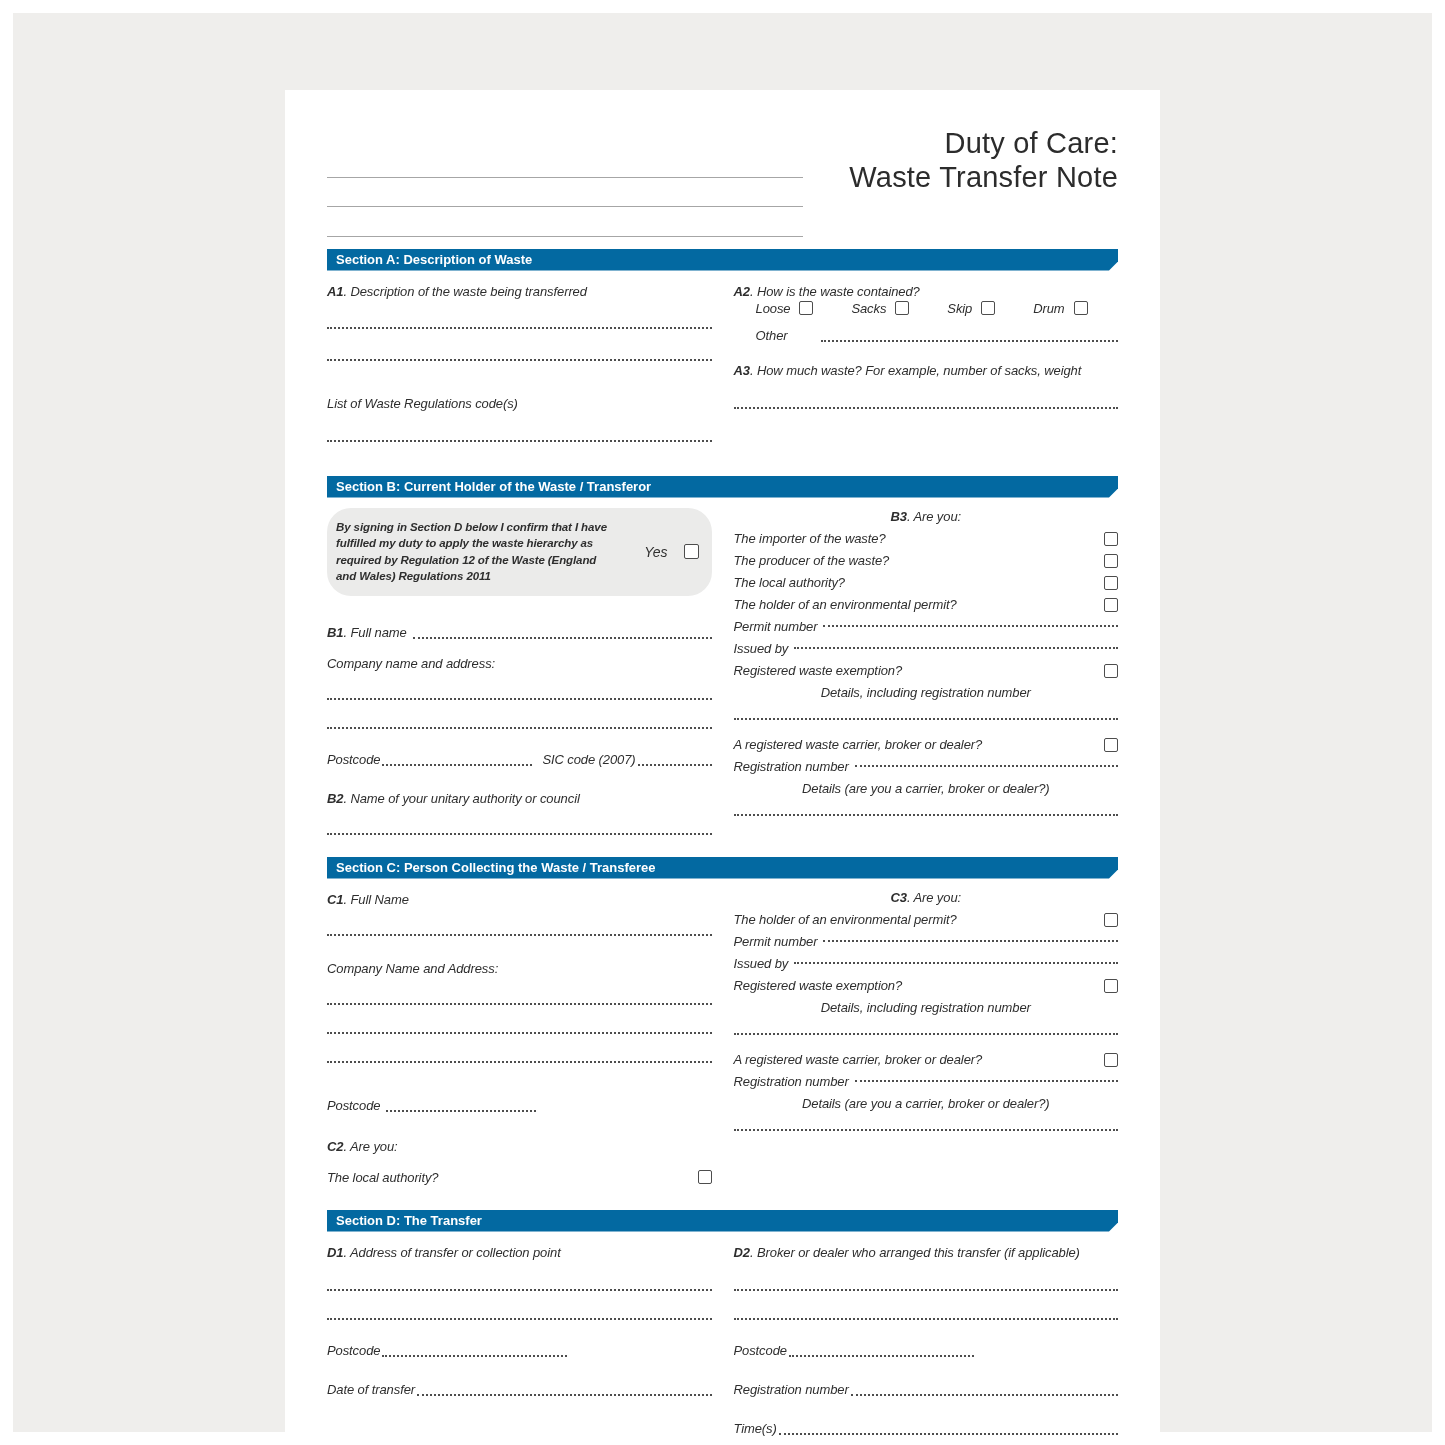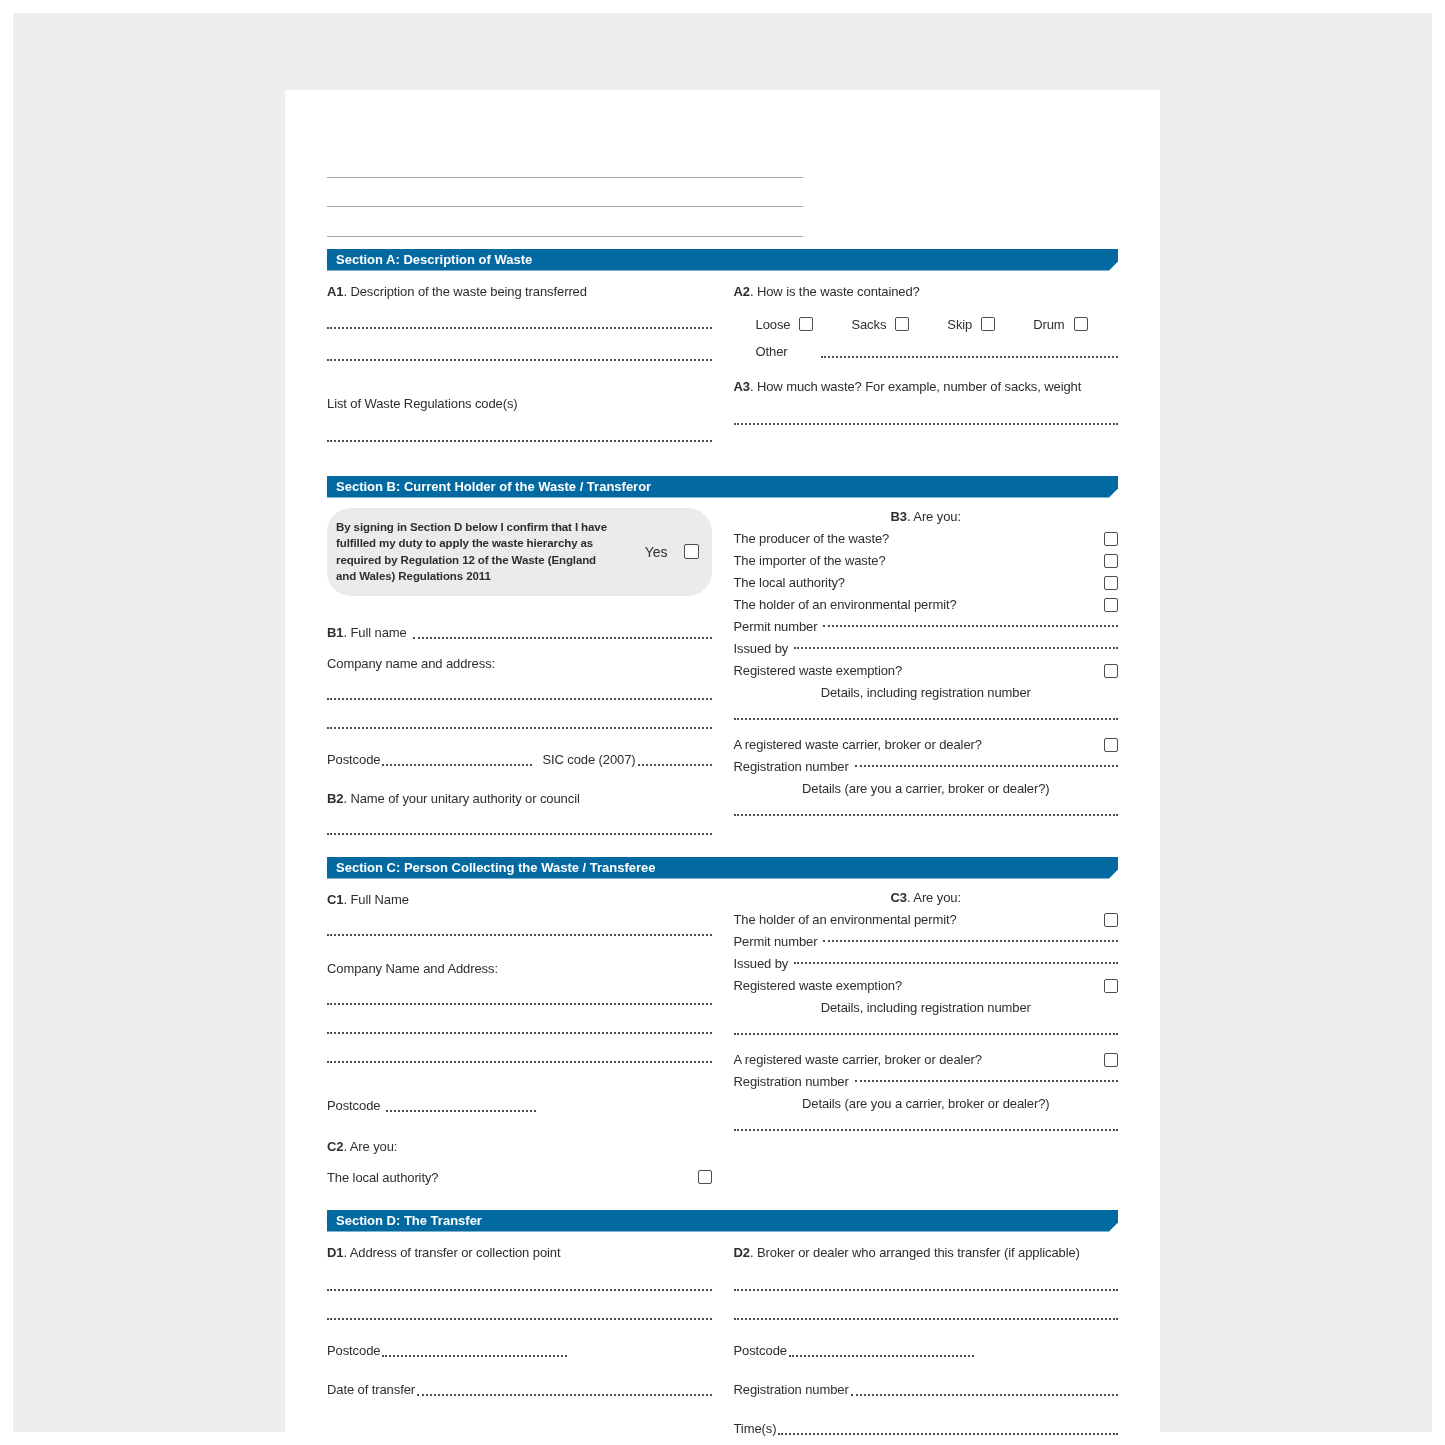--- a/index.html
+++ b/index.html
@@ -11,21 +11,21 @@
   
   .header-row { display:flex; justify-content:space-between; }
   .write-lines { width:476px; padding-top:30px; }
   .write-line { height:29.5px; border-bottom:1px solid #a6a6a6; }
   .doc-title { text-align:right; font-size:29px; line-height:34px; color:#2c2c2c; padding-top:8px; letter-spacing:0.2px; }
 
   
   .bar { margin-top:12px; height:22px; background:#0369a1; color:#ffffff; font-weight:bold; font-size:13px; line-height:22px; padding-left:9px; clip-path:polygon(0 0,100% 0,100% calc(100% - 9px),calc(100% - 9px) 100%,0 100%); }
 
   .cols { display:flex; gap:22px; }
-  .col { flex:1; min-width:0; }
+  .col { flex:1; min-width:0;font-style:italic; }
 
   .label { font-size:13px; line-height:17px; letter-spacing:-0.1px; }
   .num { font-weight:bold; }
   .bold { font-weight:bold; }
 
   .dotline { border-bottom:2px dotted #4d4d4d; height:1px; }
   .fillrow { display:flex; align-items:flex-end; }
   .fillrow .fill { flex:1; border-bottom:2px dotted #4d4d4d; margin:0 0 2px 6px; height:1px; }
   .fillrow .fill.short { flex:0 0 150px; }
   .fillrow .fill.short2 { flex:0 0 185px; }
@@ -42,37 +42,41 @@
   .confirm-text { font-weight:bold; font-size:11.5px; line-height:16.5px; width:302px; letter-spacing:-0.1px; }
   .confirm-yes { margin-left:auto; display:flex; align-items:flex-start; gap:16px; font-size:14px; }
   .confirm-yes .box { width:15px; height:15px; }
 
   .thick-rule { margin-top:22px; border-top:3px solid #3b3b3b; }
 
   .sig-row { display:flex; gap:22px; }
 
   
   .mt8{margin-top:8px;} .mt10{margin-top:10px;gap:27px;} .mt12{margin-top:12px;} .mt14{margin-top:14px;}
-  .mt16{margin-top:16px;} .mt18{margin-top:18px;} .mt20{margin-top:34px;} .mt22{margin-top:22px;}
+  .mt16{} .mt18{margin-top:18px;} .mt20{margin-top:34px;} .mt22{margin-top:22px;}
   .mt24{margin-top:24px;} .mt26{margin-top:26px;} .mt27{margin-top:27px;} .mt28{margin-top:28px;} .mt30{margin-top:30px;}
   .rrow { height:22px; display:flex; align-items:center;justify-content:center; }
 </style>
 </head>
 <body>
 
 <div class="canvas"></div>
 
 <div class="page" style="position:relative;">
 
   <div class="header-row">
     <div class="write-lines">
       <div class="write-line"></div>
       <div class="write-line"></div>
       <div class="write-line"></div>
     </div>
+    <div class="doc-title">
+      <div>Duty of Care:</div>
+      <div>Waste Transfer Note</div>
+    </div>
   </div>
 
   <div class="bar">Section A: Description of Waste</div>
   <div class="cols">
     <div class="col">
       <div class="label mt12"><span class="num">A1</span><span>. Description of the waste being transferred</span></div>
       <div class="dotline mt27"></div>
       <div class="dotline mt30"></div>
       <div class="label mt20">List of Waste Regulations code(s)</div>
       <div class="dotline mt28"></div>
@@ -130,25 +134,25 @@
         <span class="fill" style="margin-left:2px;"></span>
       </div>
       <div class="label mt22"><span class="num">B2</span><span>. Name of your unitary authority or council</span></div>
       <div class="dotline mt26"></div>
     </div>
     <div class="col">
       <div class="rrow label mt8">
           <span><span class="num">B3</span><span>. Are you:</span></span>
         </div>
       <div class="rrow checkrow label">
+          <span>The importer of the waste?</span>
+          <span class="box box-right"></span>
+        </div>
+      <div class="rrow checkrow label">
           <span>The producer of the waste?</span>
-          <span class="box box-right"></span>
-        </div>
-      <div class="rrow checkrow label">
-          <span>The importer of the waste?</span>
           <span class="box box-right"></span>
         </div>
       <div class="rrow checkrow label">
           <span>The local authority?</span>
           <span class="box box-right"></span>
         </div>
       <div class="rrow checkrow label">
           <span>The holder of an environmental permit?</span>
           <span class="box box-right"></span>
         </div>

